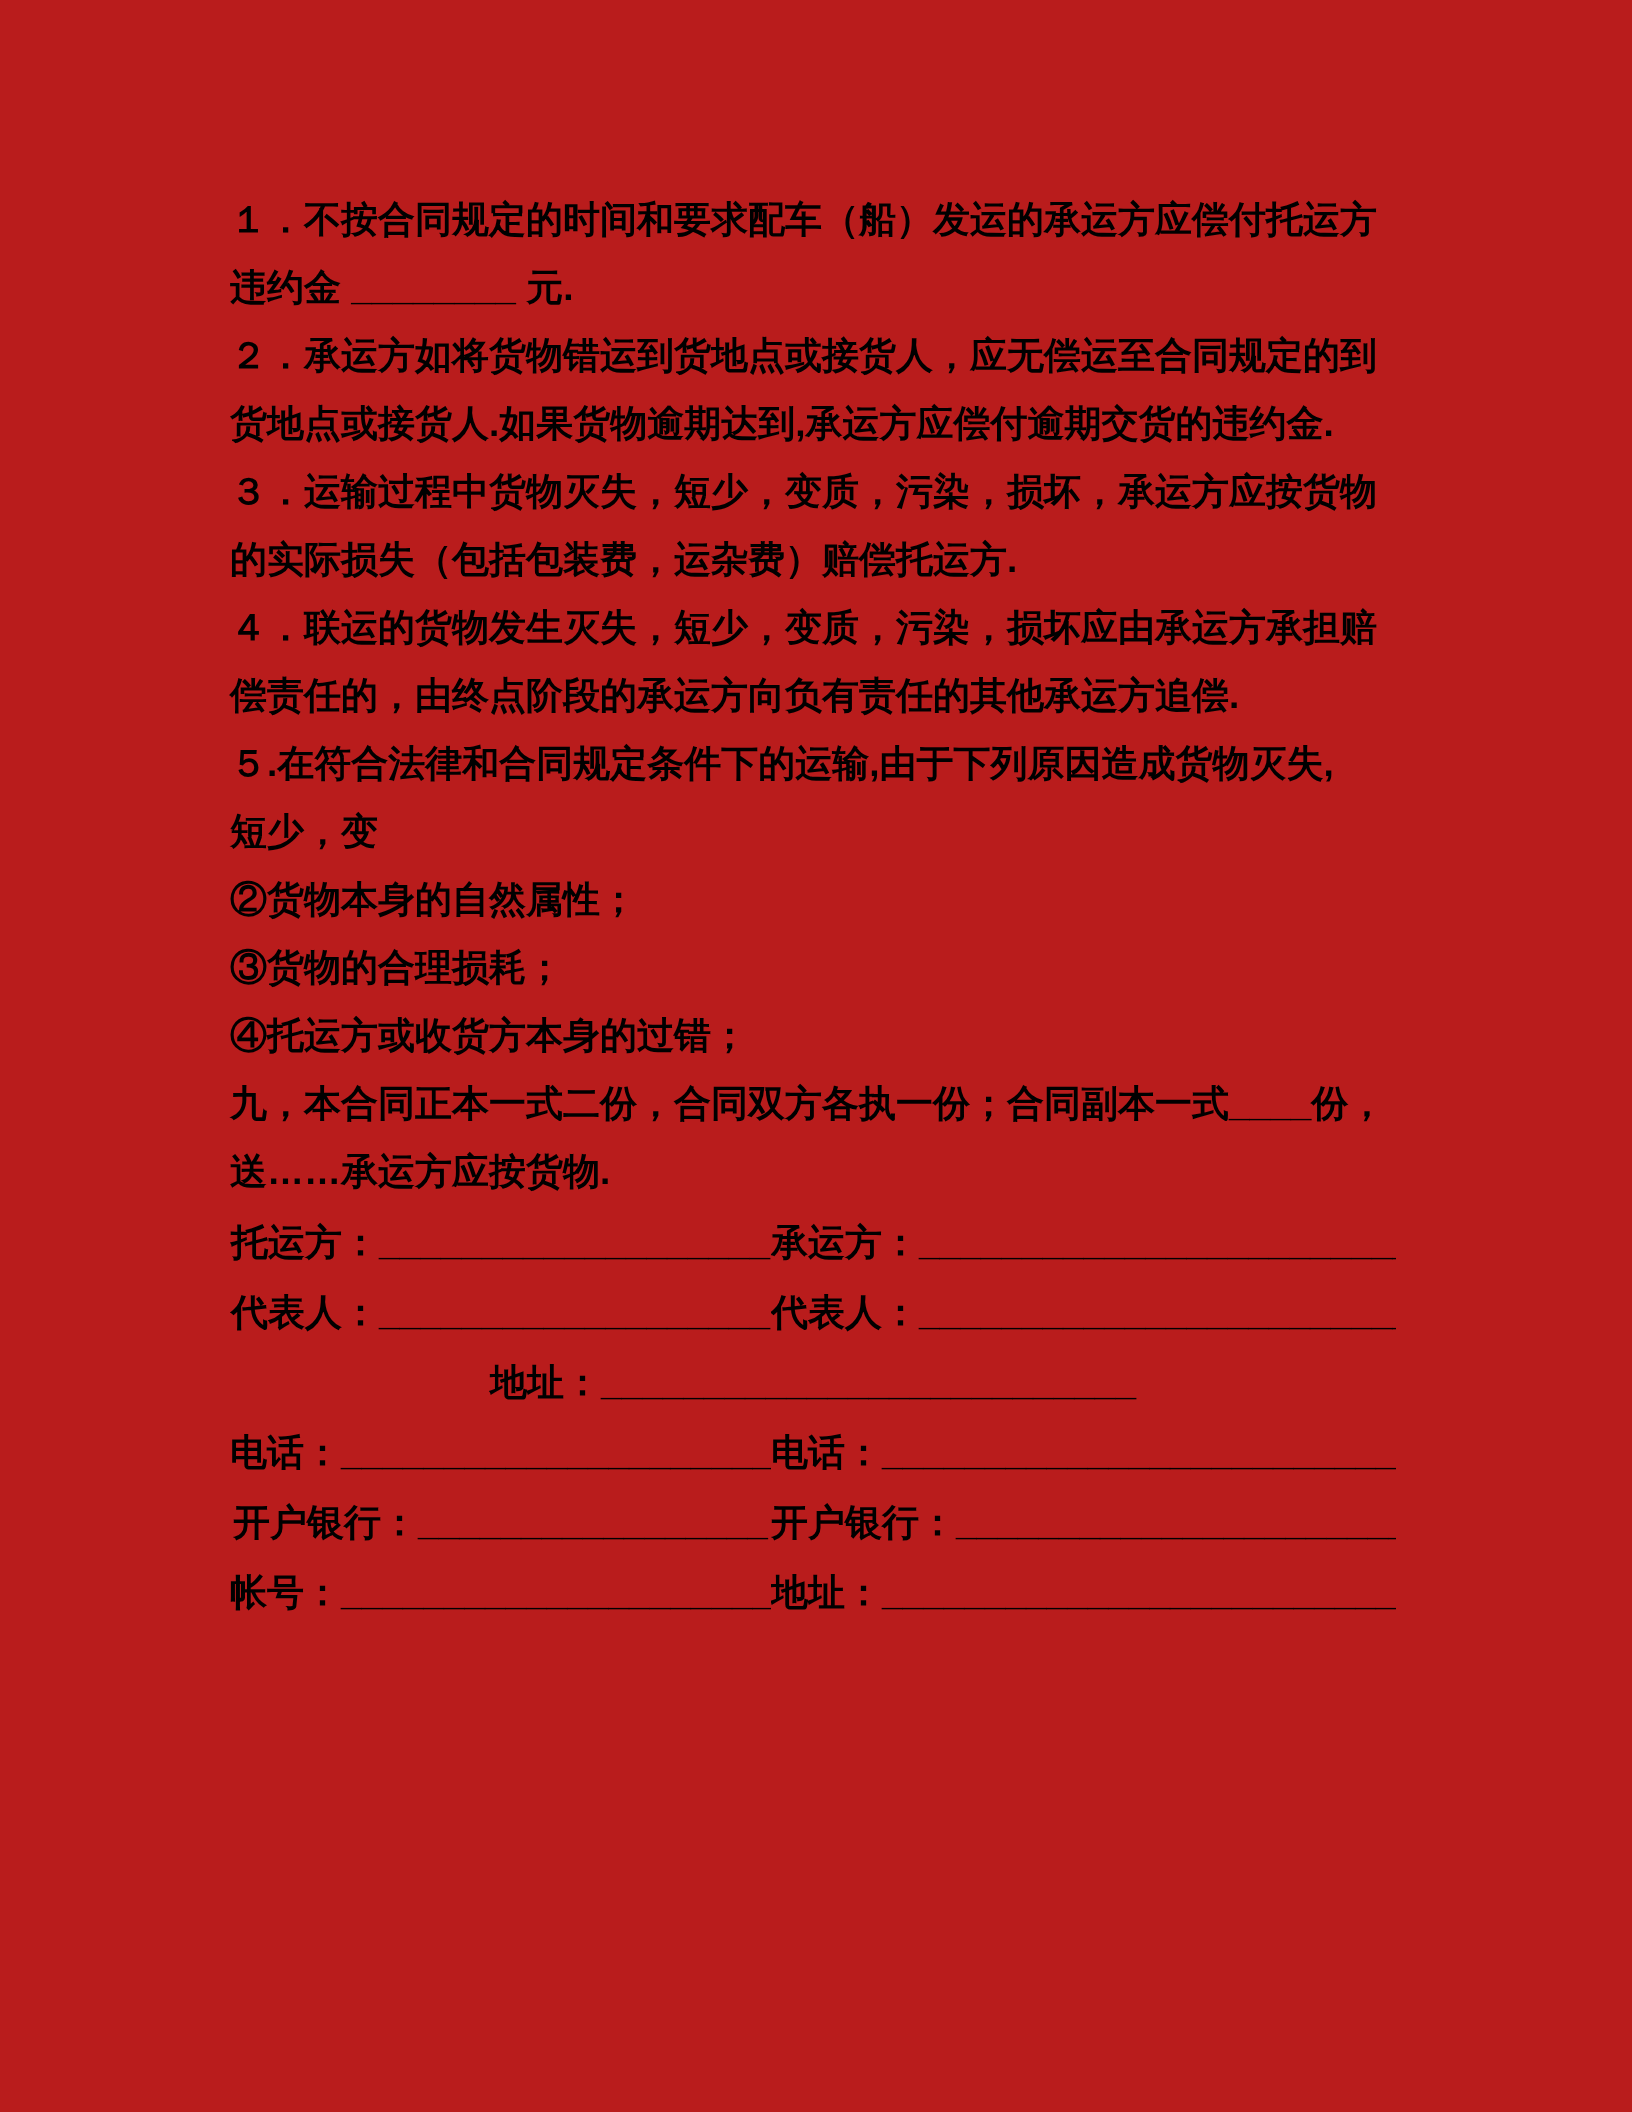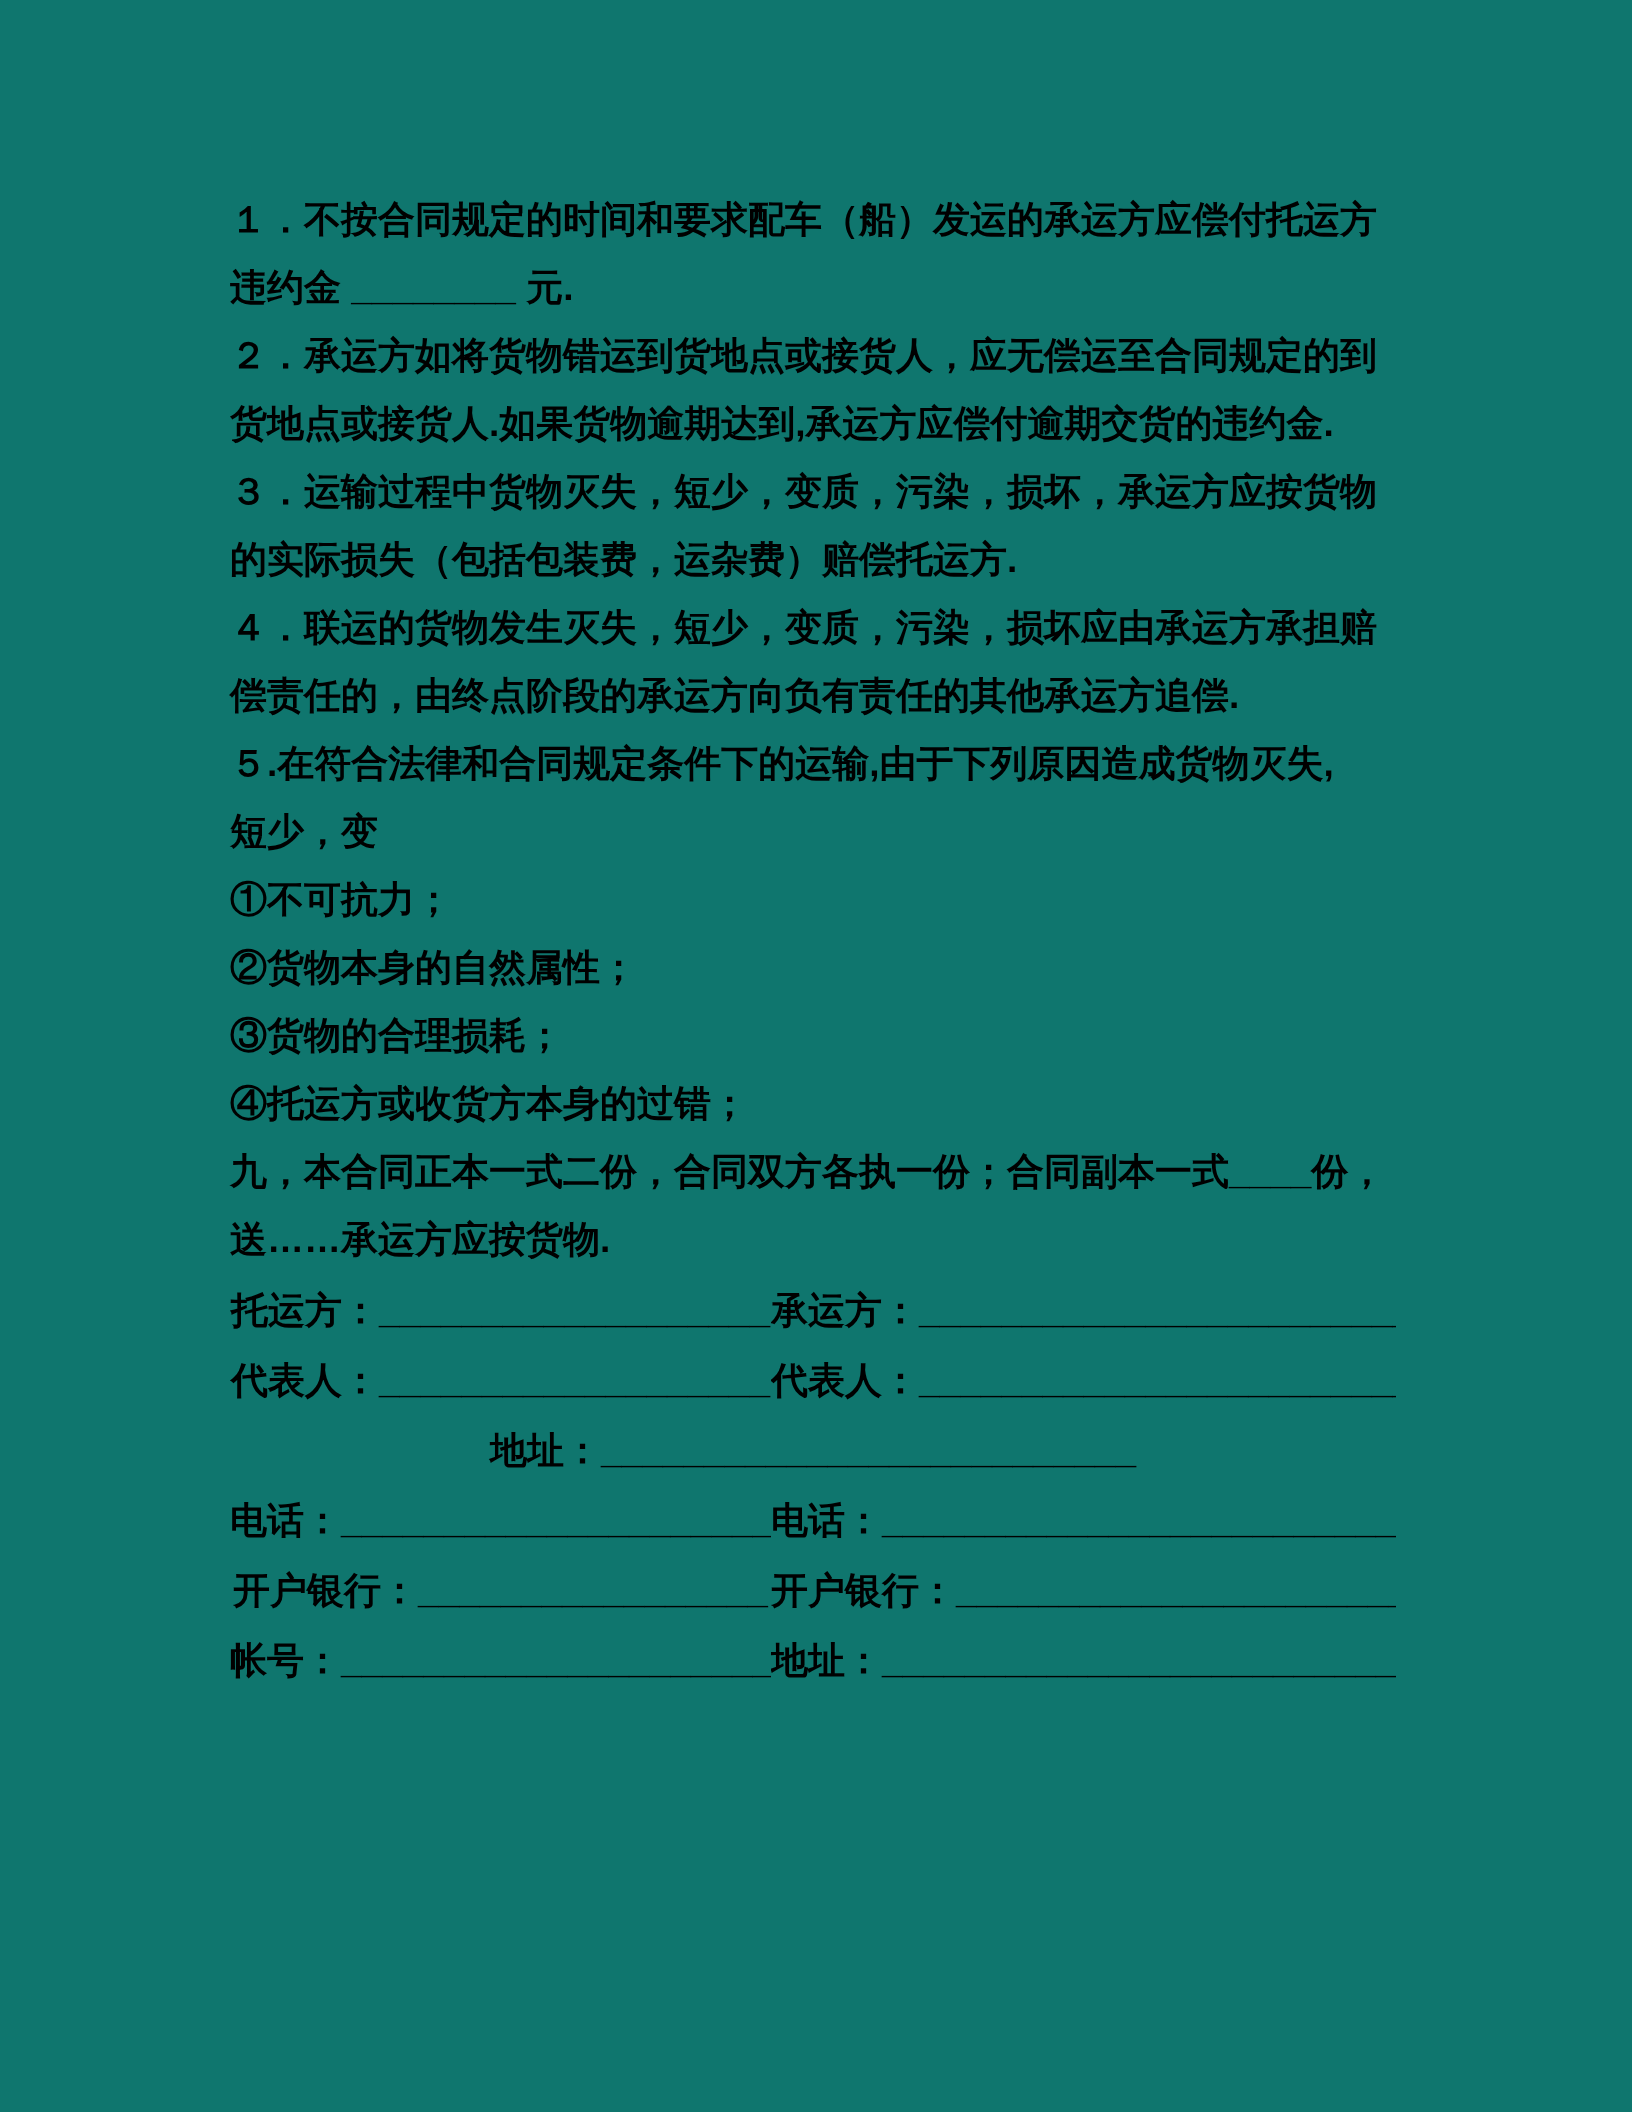--- a/index.html
+++ b/index.html
@@ -6,21 +6,21 @@
     margin: 0;
     padding: 0;
     width: 1632px;
     height: 2112px;
     background: #ffffff;
   }
   .page {
     position: relative;
     width: 1632px;
     height: 2112px;
-    background: #0f766e;
+    background: #b91c1c;
     overflow: hidden;
   }
   .content {
     position: absolute;
     left: 230px;
     top: 186px;
     width: 1166px;
     color: #000000;
     font-family: "Liberation Sans", sans-serif;
     font-weight: 700;
@@ -73,21 +73,20 @@
       <div class="line">４．联运的货物发生灭失，短少，变质，污染，损坏应由承运方承担赔</div>
       <div class="line">偿责任的，由终点阶段的承运方向负有责任的其他承运方追偿.</div>
     </div>
 
     <div class="clause">
       <div class="line">５.在符合法律和合同规定条件下的运输,由于下列原因造成货物灭失,</div>
       <div class="line">短少，变</div>
     </div>
 
     <div class="clause">
-      <div class="line">①不可抗力；</div>
       <div class="line">②货物本身的自然属性；</div>
       <div class="line">③货物的合理损耗；</div>
       <div class="line">④托运方或收货方本身的过错；</div>
     </div>
 
     <div class="clause">
       <div class="line">九，本合同正本一式二份，合同双方各执一份；合同副本一式____份，</div>
       <div class="line">送……承运方应按货物.</div>
     </div>
 

